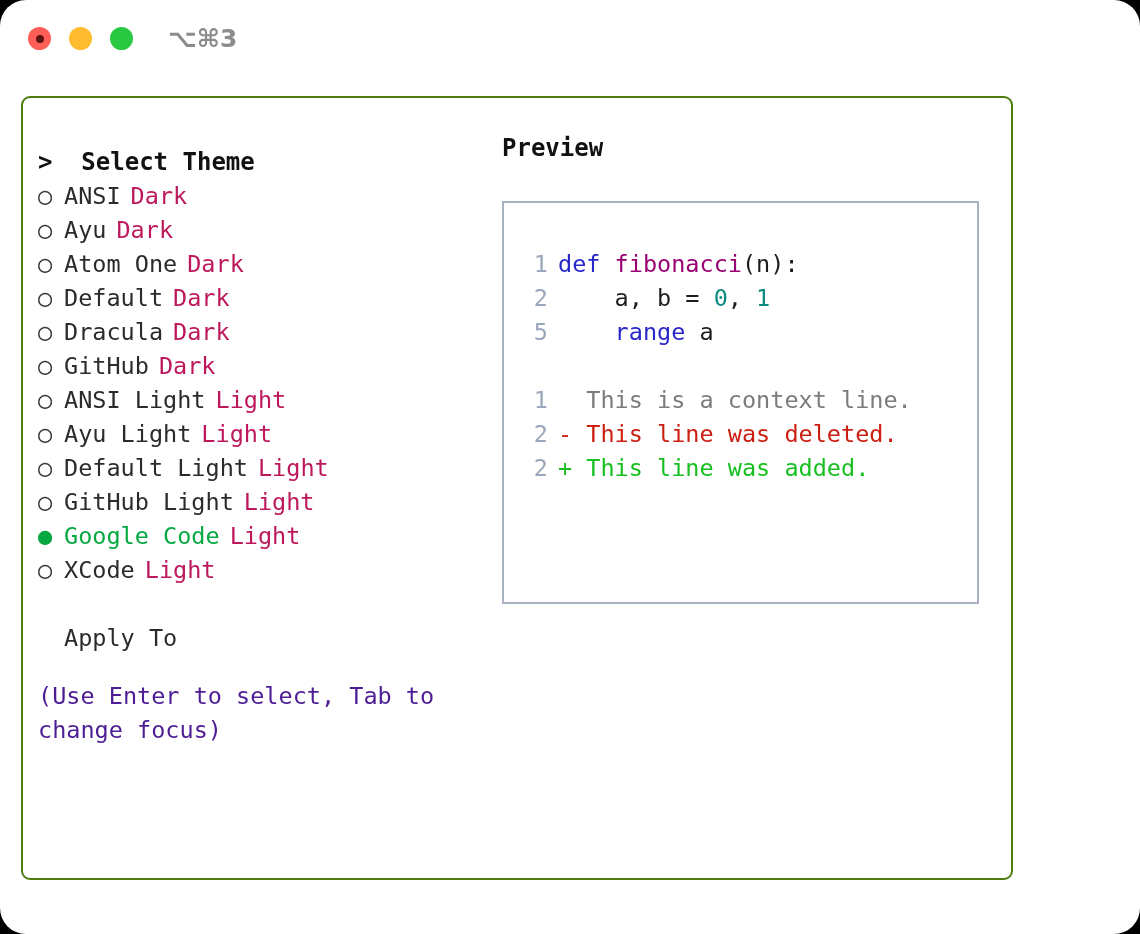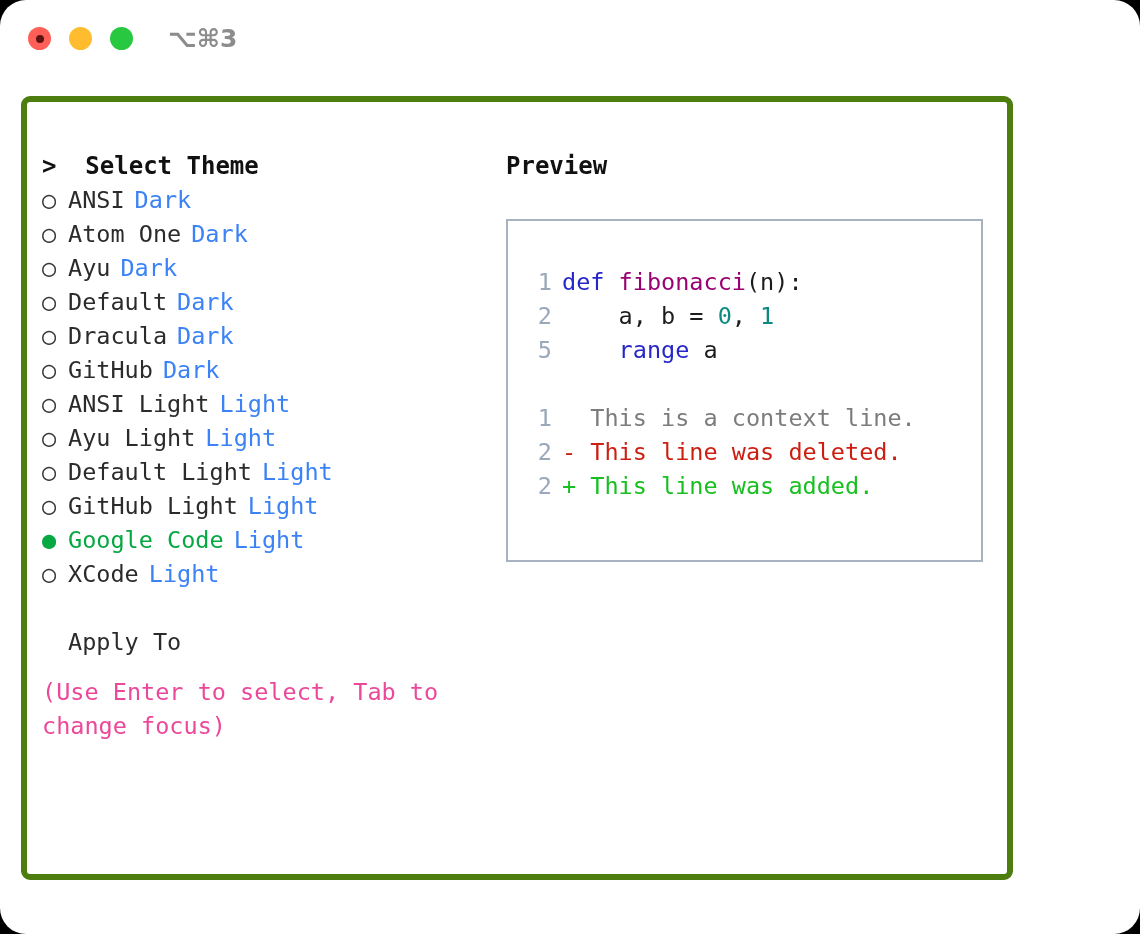--- a/index.html
+++ b/index.html
@@ -68,21 +68,21 @@
     font-family: "DejaVu Sans", sans-serif;
   }
 
   
   #panel {
     position: absolute;
     left: 21px;
     top: 96px;
     width: 992px;
     height: 784px;
-    border: 6px solid #4d7c0f;
+    border: 2px solid #4d7c0f;
     border-radius: 9px;
     background: #ffffff;
     box-sizing: border-box;
   }
 
   
   #left-col {
     position: absolute;
     left: 15px;
     top: 47px;
@@ -104,49 +104,49 @@
     display: inline-block;
     width: 26px;
     color: #3a3a3a;
   }
   .bullet.sel {
     color: #05a841;
   }
   .name { color: #2b2b2b; }
   .row.selected .name { color: #05a841; }
   .cat {
-    color: #3b82f6;
+    color: #be185d;
     margin-left: 10px;
   }
   .spacer { height: 34px; }
   #hint {
-    margin-top: 16px;
+    margin-top: 24px;
     font-size: 23.5px;
     line-height: 34px;
-    color: #ec4899;
+    color: #4c1d95;
     width: 420px;
   }
 
   
   #right-col {
     position: absolute;
     left: 479px;
-    top: 47px;
+    top: 33px;
     width: 490px;
   }
   #preview-title {
     font-size: 24px;
     font-weight: bold;
     color: #111111;
     line-height: 34px;
   }
   #preview-box {
     margin-top: 36px;
     width: 477px;
-    height: 343px;
+    height: 403px;
     border: 2px solid #a9b2c0;
     box-sizing: border-box;
     background: #ffffff;
     padding: 44px 0 0 0;
   }
   .code-line {
     font-size: 23.5px;
     line-height: 34px;
     white-space: pre;
     padding-left: 16px;
@@ -185,22 +185,22 @@
 
     <div id="left-col">
 
       <div class="row section-title">
         <span>&gt;</span>
         <span>&nbsp;</span><span>Select Theme</span>
       </div>
 
       <div id="theme-list">
           <div class="row"><span class="bullet">○</span><span class="name">ANSI</span><span class="cat">Dark</span></div>
+          <div class="row"><span class="bullet">○</span><span class="name">Ayu</span><span class="cat">Dark</span></div>
           <div class="row"><span class="bullet">○</span><span class="name">Atom One</span><span class="cat">Dark</span></div>
-          <div class="row"><span class="bullet">○</span><span class="name">Ayu</span><span class="cat">Dark</span></div>
           <div class="row"><span class="bullet">○</span><span class="name">Default</span><span class="cat">Dark</span></div>
           <div class="row"><span class="bullet">○</span><span class="name">Dracula</span><span class="cat">Dark</span></div>
           <div class="row"><span class="bullet">○</span><span class="name">GitHub</span><span class="cat">Dark</span></div>
           <div class="row"><span class="bullet">○</span><span class="name">ANSI Light</span><span class="cat">Light</span></div>
           <div class="row"><span class="bullet">○</span><span class="name">Ayu Light</span><span class="cat">Light</span></div>
           <div class="row"><span class="bullet">○</span><span class="name">Default Light</span><span class="cat">Light</span></div>
           <div class="row"><span class="bullet">○</span><span class="name">GitHub Light</span><span class="cat">Light</span></div>
           <div class="row selected"><span class="bullet sel">●</span><span class="name">Google Code</span><span class="cat">Light</span></div>
           <div class="row"><span class="bullet">○</span><span class="name">XCode</span><span class="cat">Light</span></div>
         </div>

